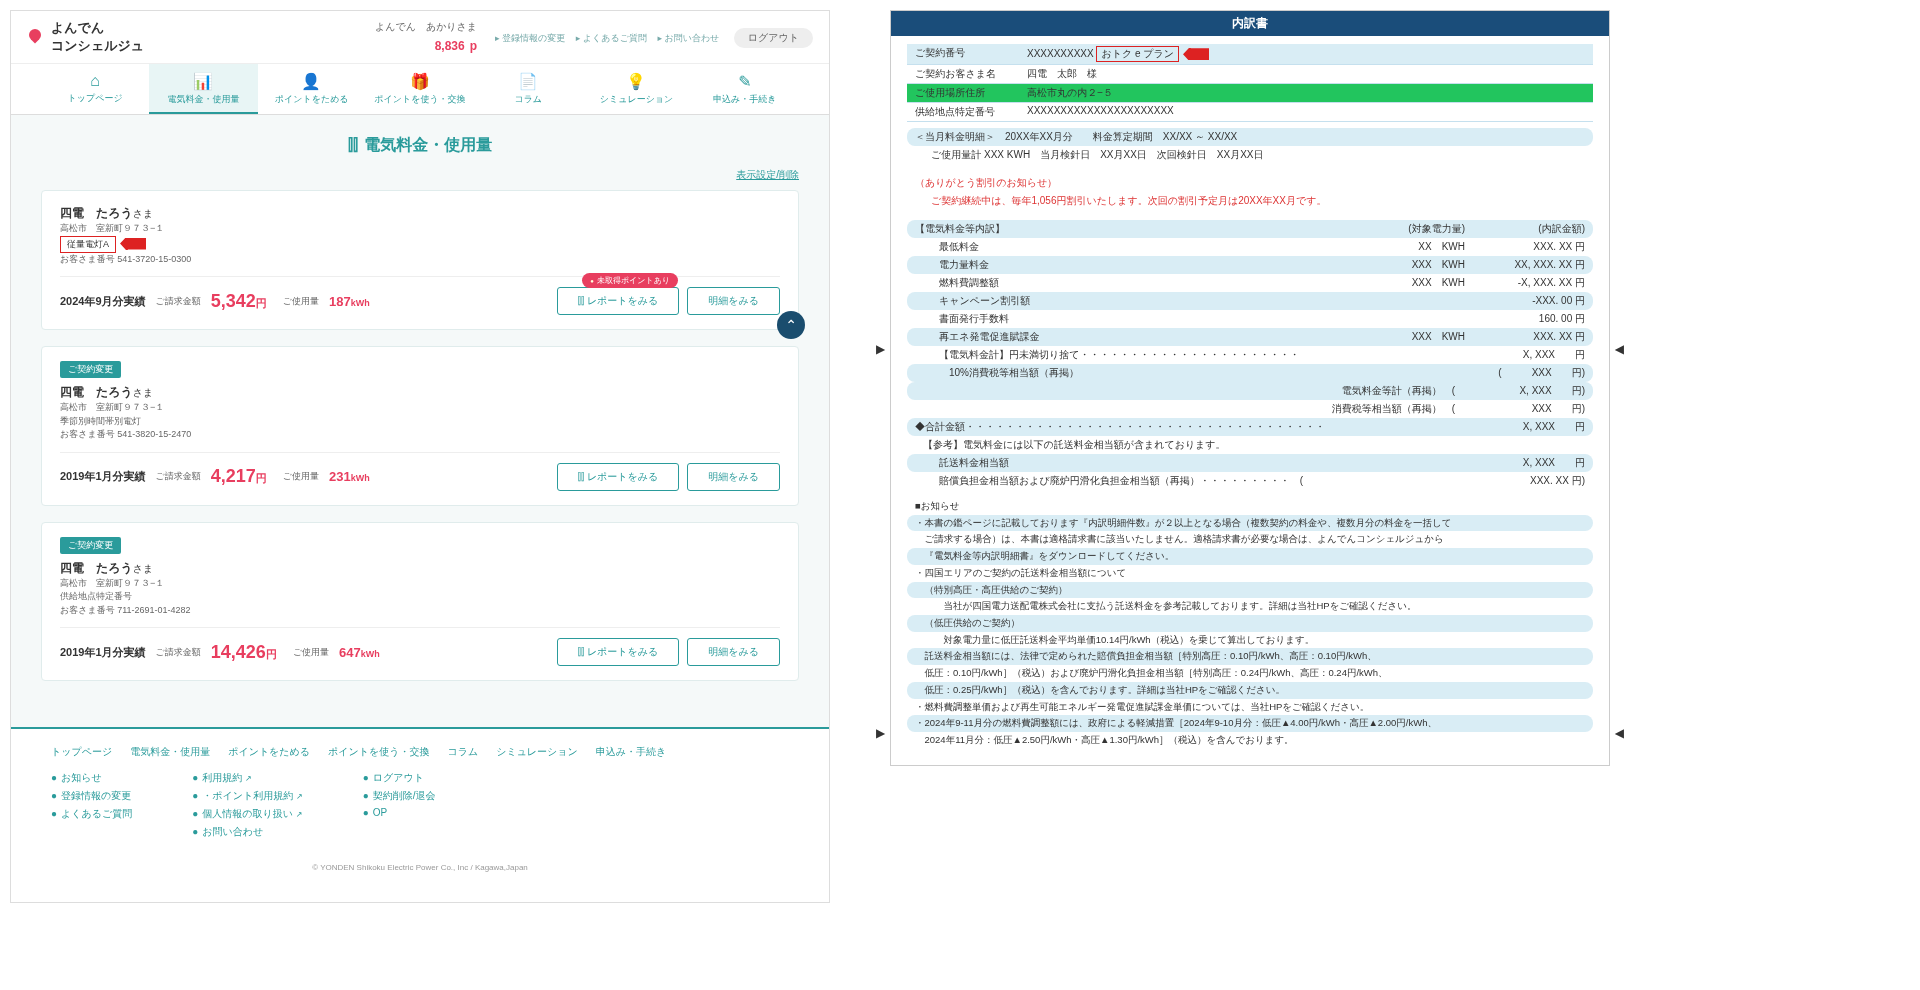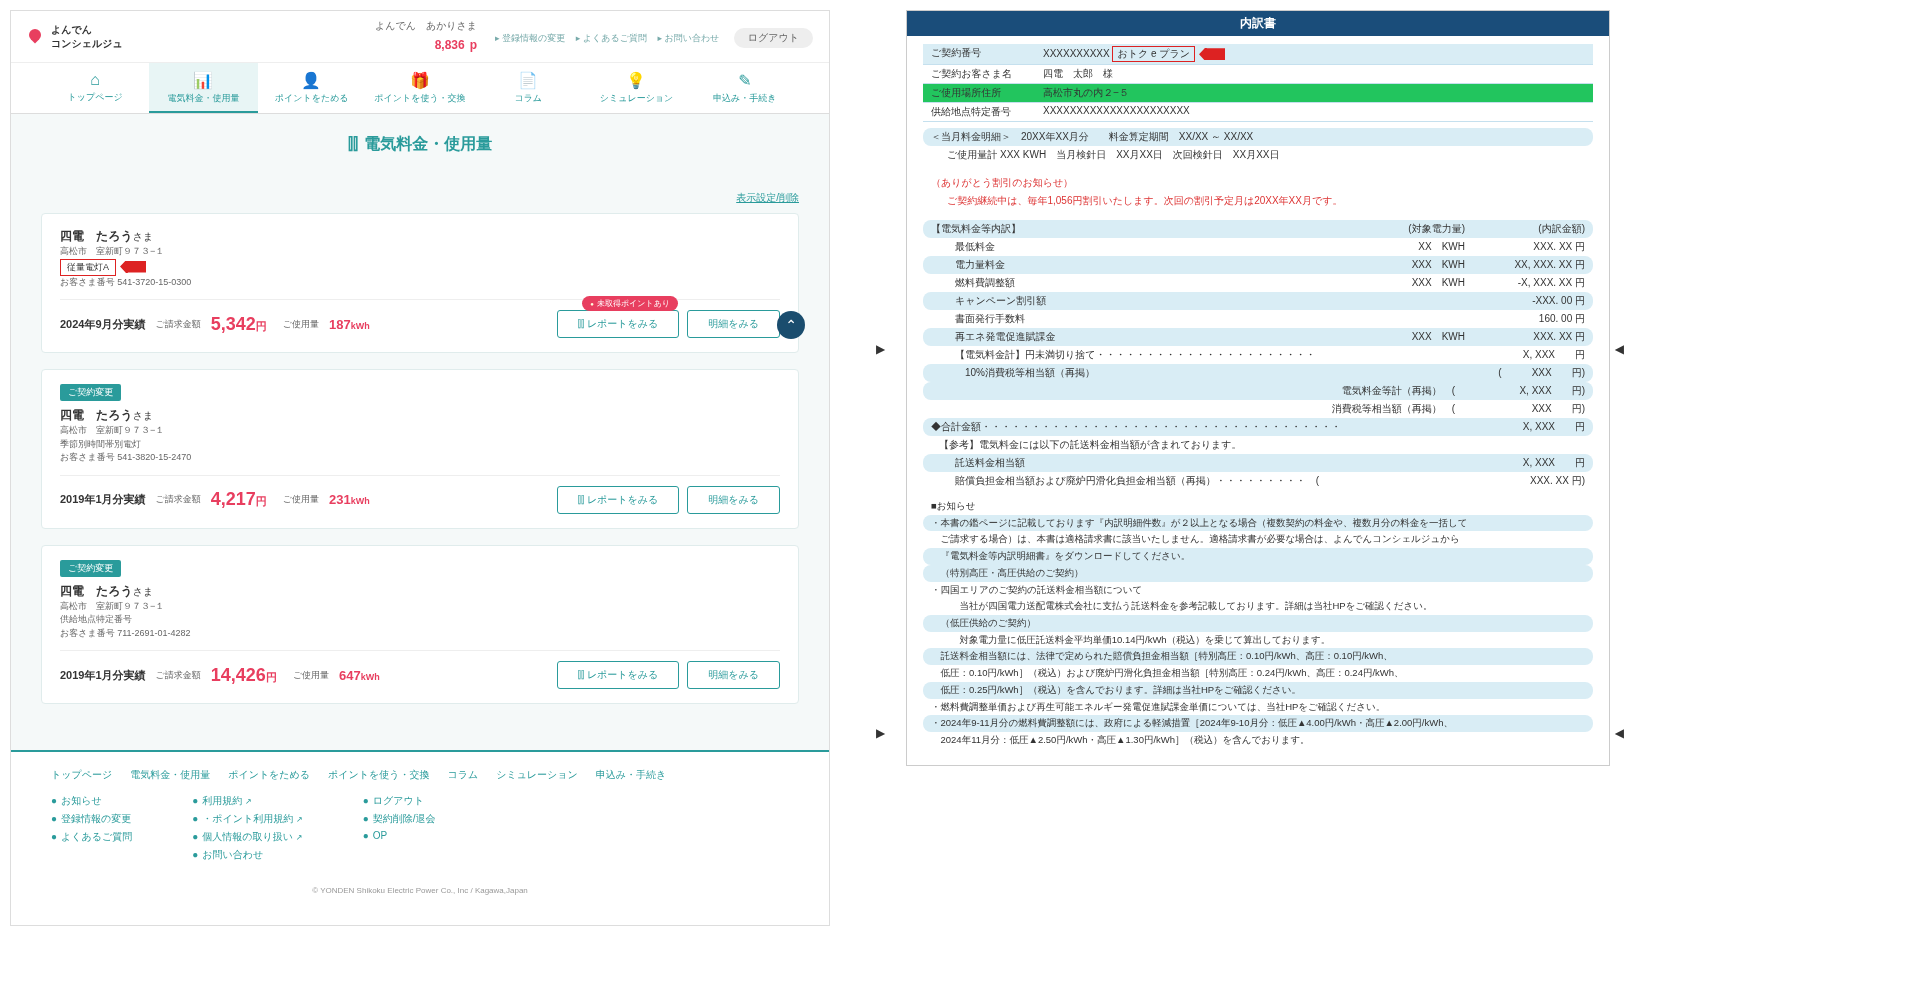--- a/index.html
+++ b/index.html
@@ -3,38 +3,38 @@
 <meta charset="utf-8">
 <style>
 * { margin:0; padding:0; box-sizing:border-box; }
 body { font-family:"Meiryo","Yu Gothic",sans-serif; background:#fff; font-size:11px; color:#333; }
 .page { display:flex; gap:60px; padding:10px; }
 .left-panel { width:820px; border:1px solid #ddd; background:#fff; position:relative; }
 .right-panel { width:720px; }
 
 
 .header { display:flex; align-items:center; padding:8px 16px; border-bottom:1px solid #eee; }
-.logo { display:flex; align-items:center; font-size:10px; font-weight:bold; }
+.logo { display:flex; align-items:center; font-size:13px; font-weight:bold; }
 .logo-mark { width:20px; height:20px; margin-right:4px; position:relative; }
 .logo-mark::before { content:""; position:absolute; width:12px; height:12px; background:#e83e5f; border-radius:50% 50% 0 50%; transform:rotate(45deg); top:2px; left:2px;}
 .user-block { margin-left:auto; text-align:right; font-size:10px; }
 .points { color:#e83e5f; font-weight:bold; font-size:18px; }
 .points span { font-size:12px; }
 .small-links { font-size:9px; color:#888; margin-top:2px; }
 .small-links a { color:#7aa; text-decoration:none; margin:0 4px; cursor:pointer; }
 .logout-btn { display:inline-block; background:#eee; border-radius:12px; padding:3px 14px; font-size:10px; color:#666; margin-left:8px; }
 
 
 .nav { display:flex; border-bottom:1px solid #ddd; background:#fff; padding:0 30px; }
 .nav-item { flex:1; text-align:center; padding:8px 2px 6px; font-size:9px; color:#2a9b9b; cursor:pointer; border-bottom:2px solid transparent; }
 .nav-item.active { color:#2a9b9b; border-bottom:2px solid #2a9b9b; background:#e8f5f5; }
 .nav-icon { display:block; font-size:16px; margin-bottom:2px; }
 
 .main { background:#f5f9f9; padding:20px 30px 30px; min-height:560px; }
-.page-title { text-align:center; color:#2a9b9b; font-weight:bold; font-size:16px; margin-bottom:36px; }
+.page-title { text-align:center; color:#2a9b9b; font-weight:bold; font-size:16px; margin-bottom:12px; }
 .page-title .icn { margin-right:6px; }
 .settings-link { text-align:right; font-size:10px; margin-bottom:8px; }
 .settings-link a { color:#2a9b9b; text-decoration:underline; cursor:pointer; }
 
 
 .card { background:#fff; border:1px solid #e0ecec; border-radius:4px; padding:14px 18px; margin-bottom:16px; position:relative; }
 .change-badge { display:inline-block; background:#2a9b9b; color:#fff; font-size:9px; padding:2px 8px; border-radius:2px; margin-bottom:6px; }
 .cust-name { font-size:12px; font-weight:bold; }
 .cust-name span { font-size:10px; font-weight:normal; }
 .addr, .plan, .custno { font-size:9px; color:#666; line-height:1.5; }
@@ -64,21 +64,21 @@
 .footer { padding:16px 40px 30px; font-size:10px; }
 .footer-nav { color:#2a9b9b; margin-bottom:12px; }
 .footer-nav span { margin-right:18px; cursor:pointer; }
 .footer-cols { display:flex; gap:60px; color:#2a9b9b; }
 .footer-col div { margin-bottom:4px; }
 .footer-col .bullet { color:#2a9b9b; margin-right:4px; }
 .ext { font-size:8px; }
 .copy { text-align:center; font-size:8px; color:#999; margin-top:20px; }
 
 
-.doc { border:1px solid #ccc; font-size:10px;margin-left:16px; }
+.doc { border:1px solid #ccc; font-size:10px; }
 .doc-title { background:#1a4d7a; color:#fff; text-align:center; padding:4px; font-size:12px; font-weight:bold; }
 .doc-body { padding:8px 16px 16px; }
 .info-row { display:flex; padding:2px 0; border-bottom:1px solid #c5e0ee; }
 .info-row .lab { width:120px; padding-left:8px; }
 .info-row .val { flex:1; }
 .plan-box { border:1.5px solid #d22; padding:0 4px; display:inline-block; }
 .red-text { color:#d33; padding:2px 8px;}
 .pale { background:#d9edf5;border-radius:8px; }
 .line { display:flex; padding:2px 8px; }
 .line .c1 { flex:1; }
@@ -312,22 +312,22 @@
               <div class="c1" style="padding-left:24px">賠償負担金相当額および廃炉円滑化負担金相当額（再掲）・・・・・・・・・　(</div>
               <div class="c3">XXX. XX 円)</div>
             </div>
           </div>
       <div class="notice-block">
         <div class="nline">■お知らせ</div>
         <div id="notices">
               <div class="nline pale">・本書の鑑ページに記載しております『内訳明細件数』が２以上となる場合（複数契約の料金や、複数月分の料金を一括して</div>
               <div class="nline">　ご請求する場合）は、本書は適格請求書に該当いたしません。適格請求書が必要な場合は、よんでんコンシェルジュから</div>
               <div class="nline pale">　『電気料金等内訳明細書』をダウンロードしてください。</div>
+              <div class="nline">・四国エリアのご契約の託送料金相当額について</div>
               <div class="nline pale">　（特別高圧・高圧供給のご契約）</div>
-              <div class="nline">・四国エリアのご契約の託送料金相当額について</div>
               <div class="nline">　　　当社が四国電力送配電株式会社に支払う託送料金を参考記載しております。詳細は当社HPをご確認ください。</div>
               <div class="nline pale">　（低圧供給のご契約）</div>
               <div class="nline">　　　対象電力量に低圧託送料金平均単価10.14円/kWh（税込）を乗じて算出しております。</div>
               <div class="nline pale">　託送料金相当額には、法律で定められた賠償負担金相当額［特別高圧：0.10円/kWh、高圧：0.10円/kWh、</div>
               <div class="nline">　低圧：0.10円/kWh］（税込）および廃炉円滑化負担金相当額［特別高圧：0.24円/kWh、高圧：0.24円/kWh、</div>
               <div class="nline pale">　低圧：0.25円/kWh］（税込）を含んでおります。詳細は当社HPをご確認ください。</div>
               <div class="nline">・燃料費調整単価および再生可能エネルギー発電促進賦課金単価については、当社HPをご確認ください。</div>
               <div class="nline pale">・2024年9-11月分の燃料費調整額には、政府による軽減措置［2024年9-10月分：低圧▲4.00円/kWh・高圧▲2.00円/kWh、</div>
               <div class="nline">　2024年11月分：低圧▲2.50円/kWh・高圧▲1.30円/kWh］（税込）を含んでおります。</div>
             </div>

